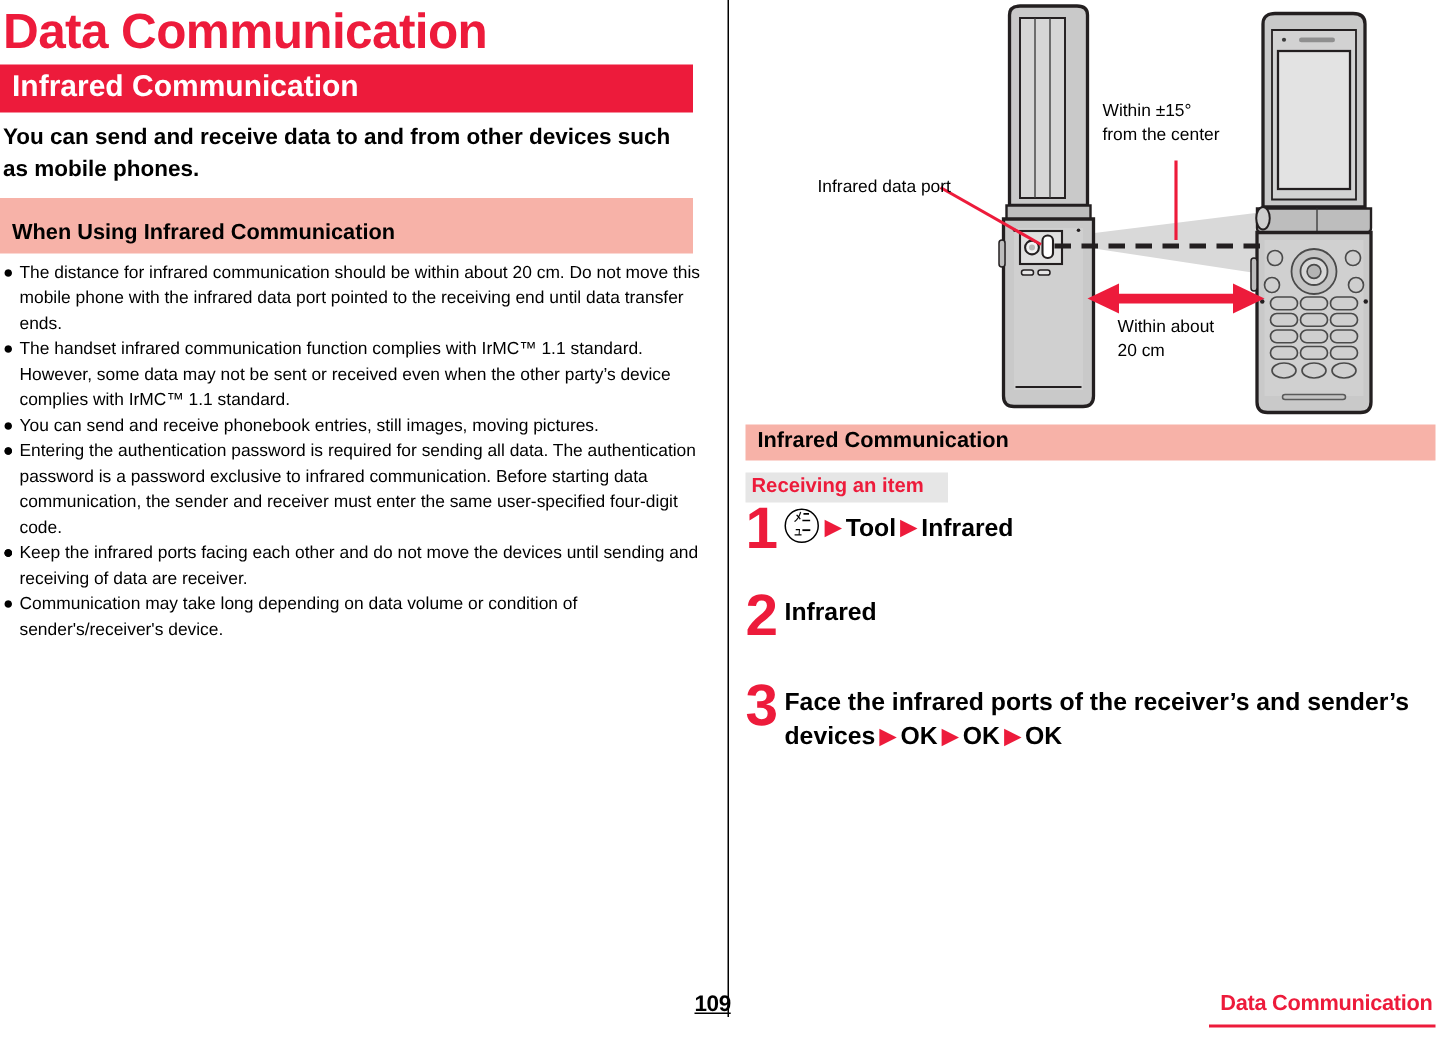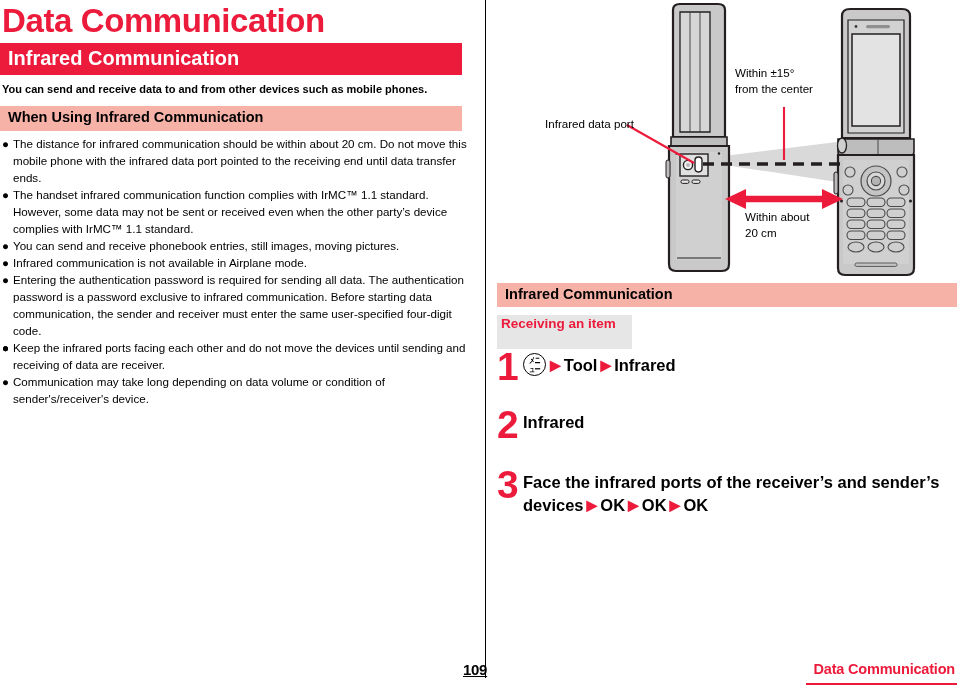--- a/index.html
+++ b/index.html
@@ -44,34 +44,34 @@
     color: #ffffff;
     font-size: 20px;
     font-weight: bold;
     padding: 4px 0 5px 8px;
     margin-top: 6px;
     line-height: 1.15;
     width: 462px;
     box-sizing: border-box;
   }
   .lead-text {
-    font-size: 11px;
+    font-size: 15px;
     font-weight: bold;
     line-height: 1.38;
     margin: 7px 0 0 0;
     padding: 0 4px 0 2px;
     width: 466px;
     box-sizing: border-box;
   }
   .band-pink {
     background: #f7b2a8;
     color: #000000;
     font-size: 14.5px;
     font-weight: bold;
-    padding: 3px 0 4px 8px;
+    padding: 15px 0 4px 8px;
     margin-top: 9px;
     line-height: 1.2;
     width: 462px;
     box-sizing: border-box;
   }
   ul.notes {
     list-style: none;
     margin: 4px 0 0 0;
     padding: 0;
     width: 468px;
@@ -128,21 +128,21 @@
     line-height: 1.2;
     width: 460px;
     box-sizing: border-box;
   }
   .subhead {
     display: inline-block;
     background: #e6e6e6;
     color: #ed1b3b;
     font-size: 13.5px;
     font-weight: bold;
-    padding: 1px 16px 16px 4px;
+    padding: 1px 16px 2px 4px;
     margin-top: 8px;
     line-height: 1.2;
   }
 
   
   .step {
     position: relative;
     padding-left: 26px;
     min-height: 38px;
   }
@@ -238,21 +238,21 @@
     <div class="band-red">Infrared Communication</div>
 
     <p class="lead-text">You can send and receive data to and from other devices such as mobile phones.</p>
 
     <div class="band-pink">When Using Infrared Communication</div>
 
     <ul class="notes" id="notes-list">
         <li><span class="bullet">●</span><span>The distance for infrared communication should be within about 20 cm. Do not move this mobile phone with the infrared data port pointed to the receiving end until data transfer ends.</span></li>
         <li><span class="bullet">●</span><span>The handset infrared communication function complies with IrMC™ 1.1 standard. However, some data may not be sent or received even when the other party’s device complies with IrMC™ 1.1 standard.</span></li>
         <li><span class="bullet">●</span><span>You can send and receive phonebook entries, still images, moving pictures.</span></li>
-        <li><span class="bullet">●</span><span>Infrared communication is not available in Airplane mode.</span></li>
+        <li><span class="bullet">●</span></li>
         <li><span class="bullet">●</span><span>Entering the authentication password is required for sending all data. The authentication password is a password exclusive to infrared communication. Before starting data communication, the sender and receiver must enter the same user-specified four-digit code.</span></li>
         <li><span class="bullet">●</span></li>
         <li><span class="bullet">●</span></li>
         <li><span class="bullet">●</span><span>Keep the infrared ports facing each other and do not move the devices until sending and receiving of data are receiver.</span></li>
         <li><span class="bullet">●</span><span>Communication may take long depending on data volume or condition of sender's/receiver's device.</span></li>
       </ul>
   </div>
 
   <div class="divider"></div>
 

